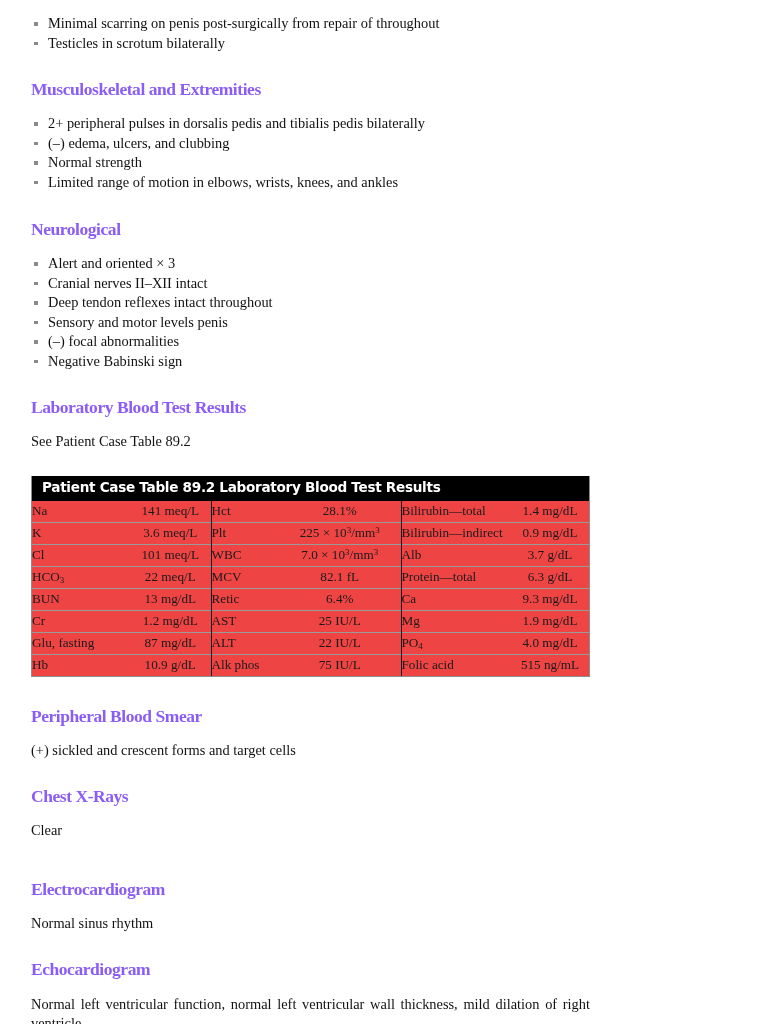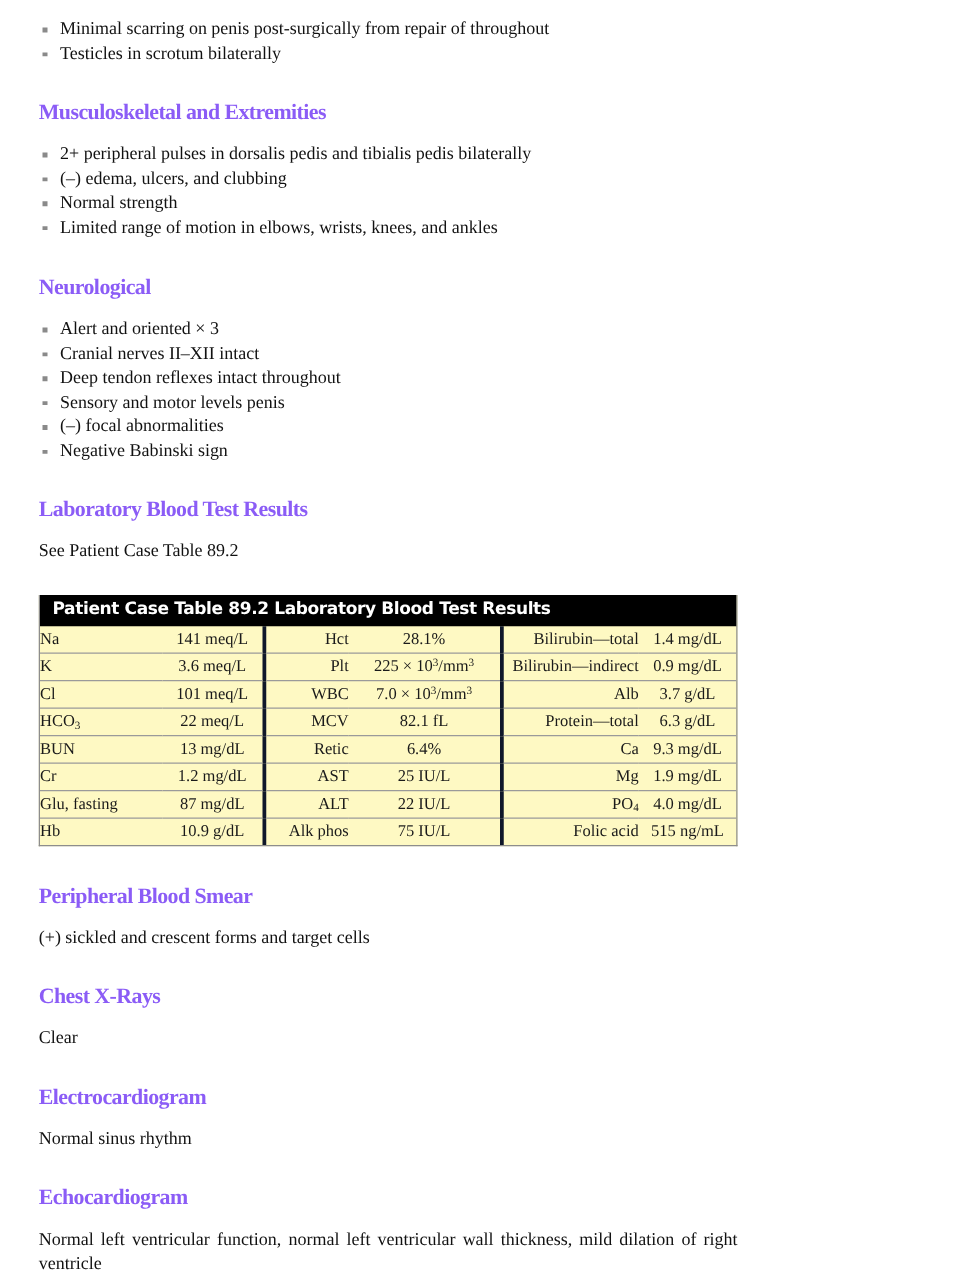--- a/index.html
+++ b/index.html
@@ -67,21 +67,21 @@
     text-align: justify;
     text-align-last: left;
   }
 
   
   .lab-table-wrap {
     width: 559px;
     border: 1px solid #8d8d8d;
     border-top: none;
     box-sizing: border-box;
-    background: #fef9c3;
+    background: #ef4444;
   }
   .lab-table-title {
     background: #000000;
     color: #ffffff;
     font-family: "DejaVu Sans", "Liberation Sans", sans-serif;
     font-weight: bold;
     font-size: 13.6px;
     letter-spacing: -0.3px;
     padding: 4px 0 5px 10px;
     line-height: 1.15;
@@ -105,22 +105,21 @@
   }
   td.lbl {
     padding-left: 8px;
     text-align: left;
   }
   td.val {
     padding-right: 8px;
     text-align: center;
   }
   td.grp-div {
-    border-left: 3px solid #0f172a;
-    text-align: right;
+    border-left: 1px solid #0f172a;
   }
   sub, sup {
     font-size: 0.68em;
     line-height: 0;
   }
   sub { vertical-align: -0.22em; }
   sup { vertical-align: 0.45em; }
 </style>
 </head>
 <body>
@@ -244,21 +243,21 @@
   <div style="margin-top:29px;">
     <h2 class="section-heading">Peripheral Blood Smear</h2>
     <p class="body-text" style="margin-top:15px;">(+) sickled and crescent forms and target cells</p>
   </div>
 
   <div style="margin-top:26px;">
     <h2 class="section-heading">Chest X-Rays</h2>
     <p class="body-text" style="margin-top:15px;">Clear</p>
   </div>
 
-  <div style="margin-top:26px;">
+  <div style="margin-top:38px;">
     <h2 class="section-heading">Electrocardiogram</h2>
     <p class="body-text" style="margin-top:15px;">Normal sinus rhythm</p>
   </div>
 
   <div style="margin-top:26px;">
     <h2 class="section-heading">Echocardiogram</h2>
     <p class="body-text justified" style="margin-top:15px;">Normal left ventricular function, normal left ventricular wall thickness, mild dilation of right ventricle</p>
   </div>
 
 </div>

